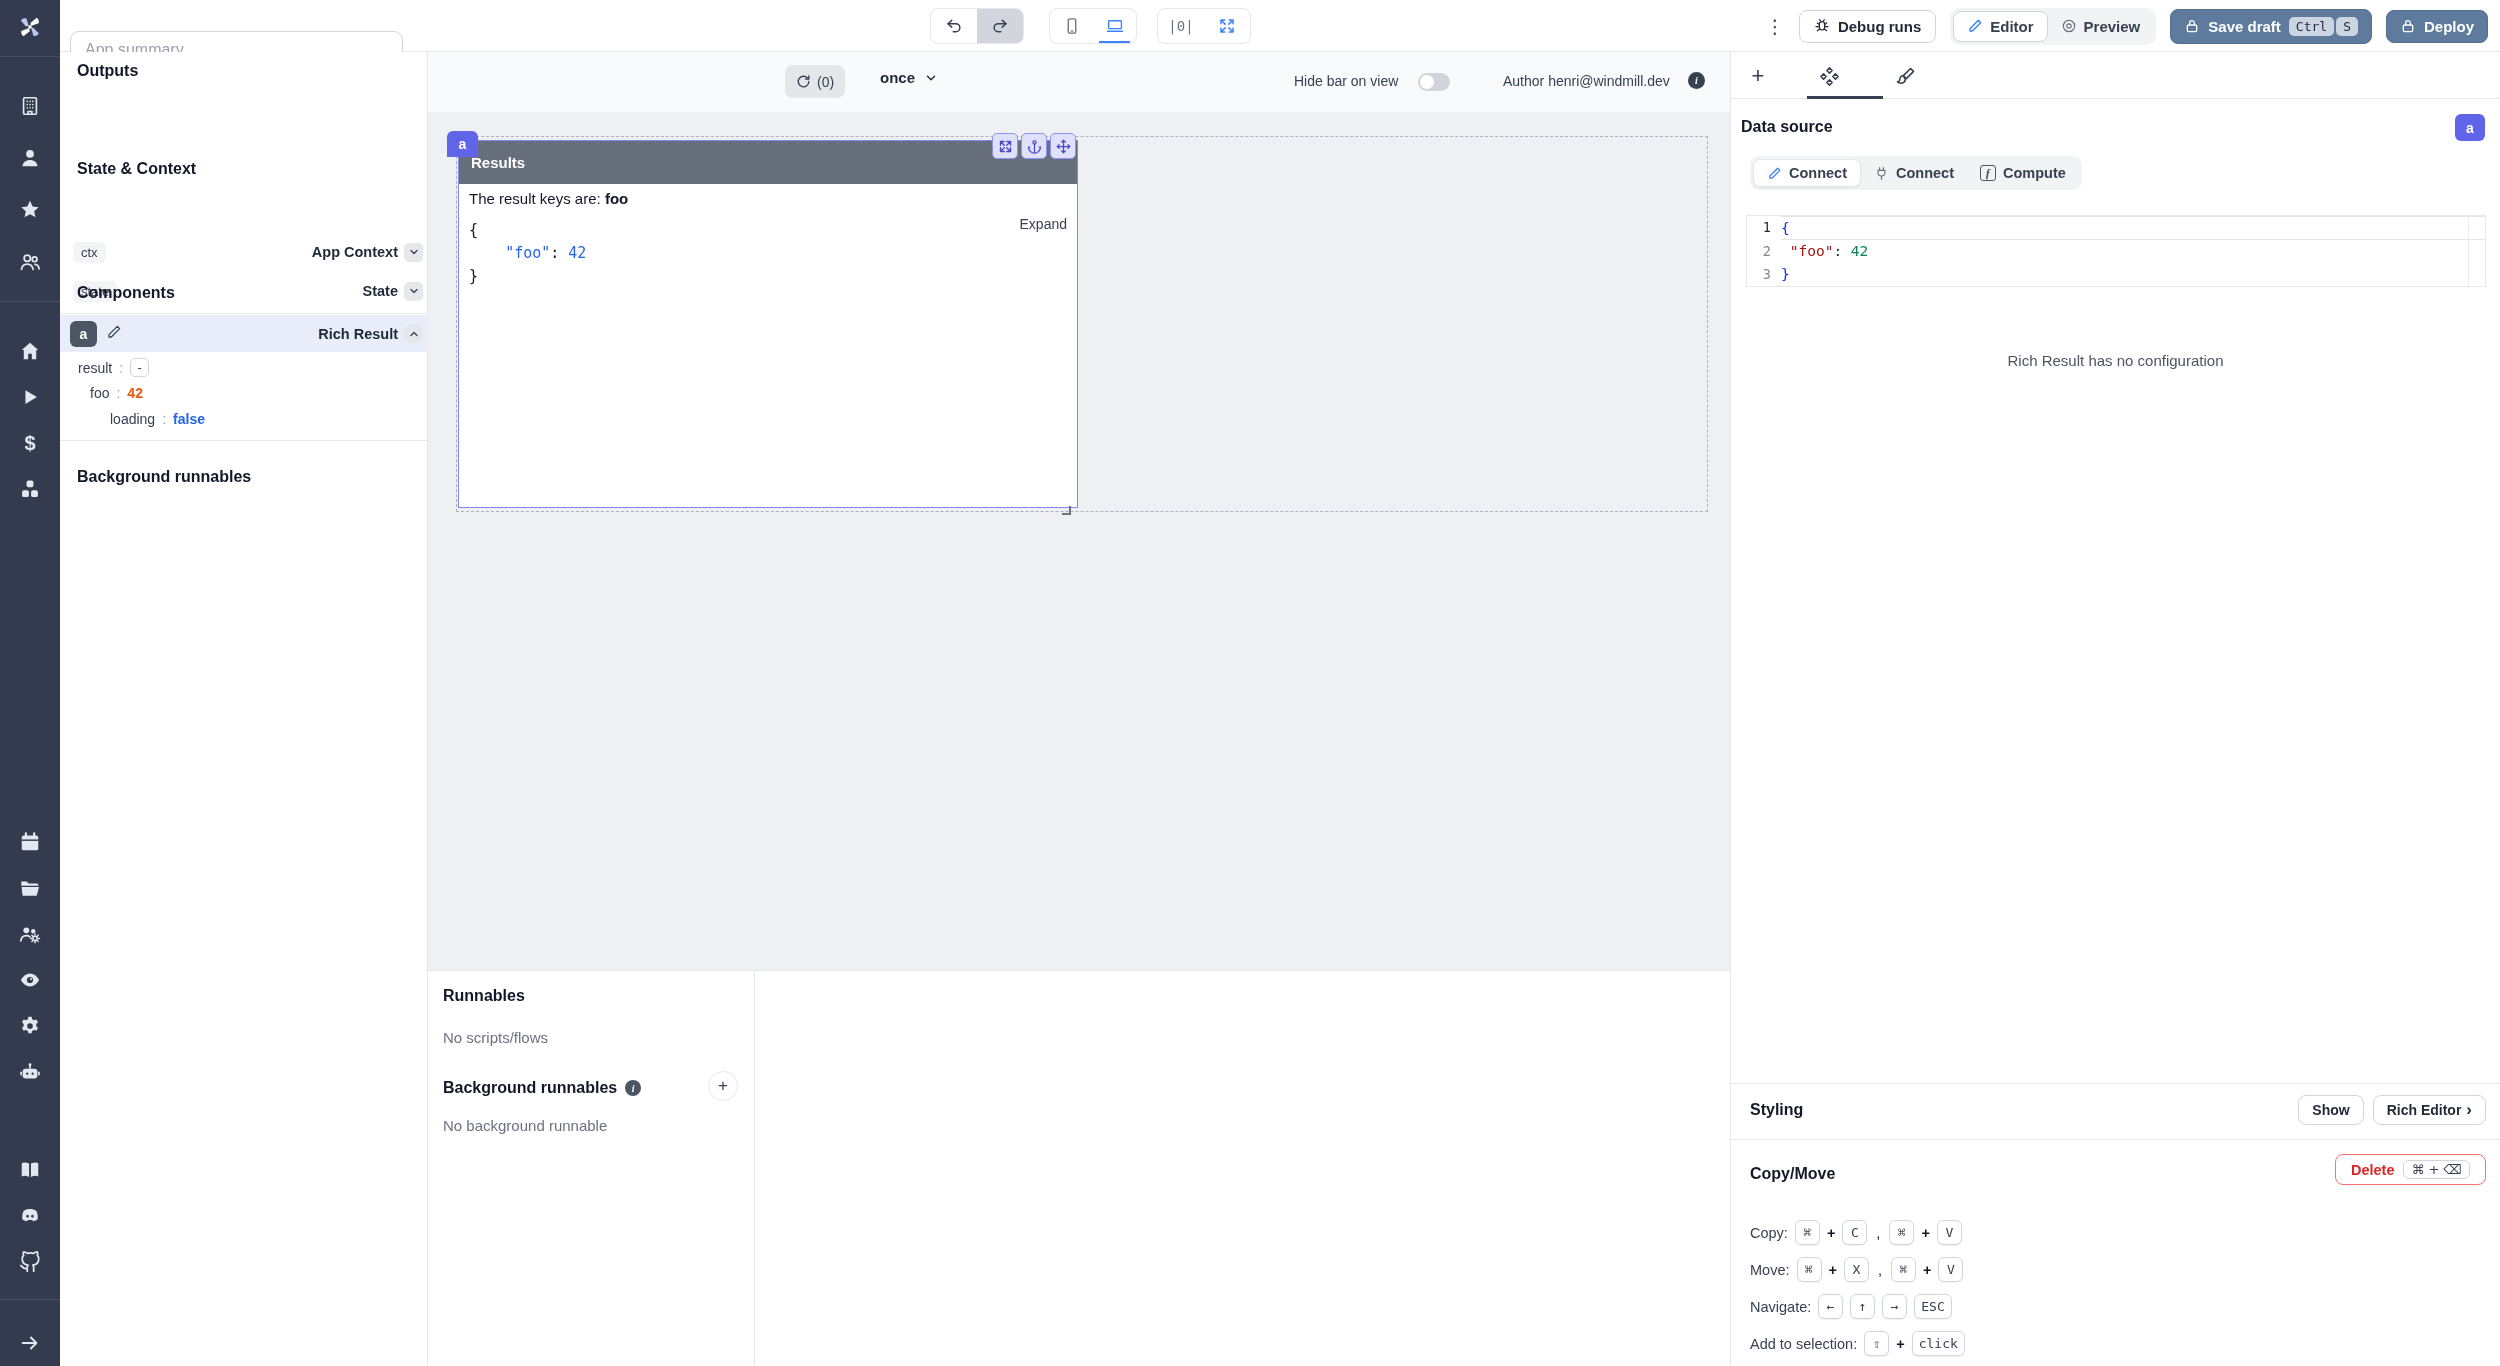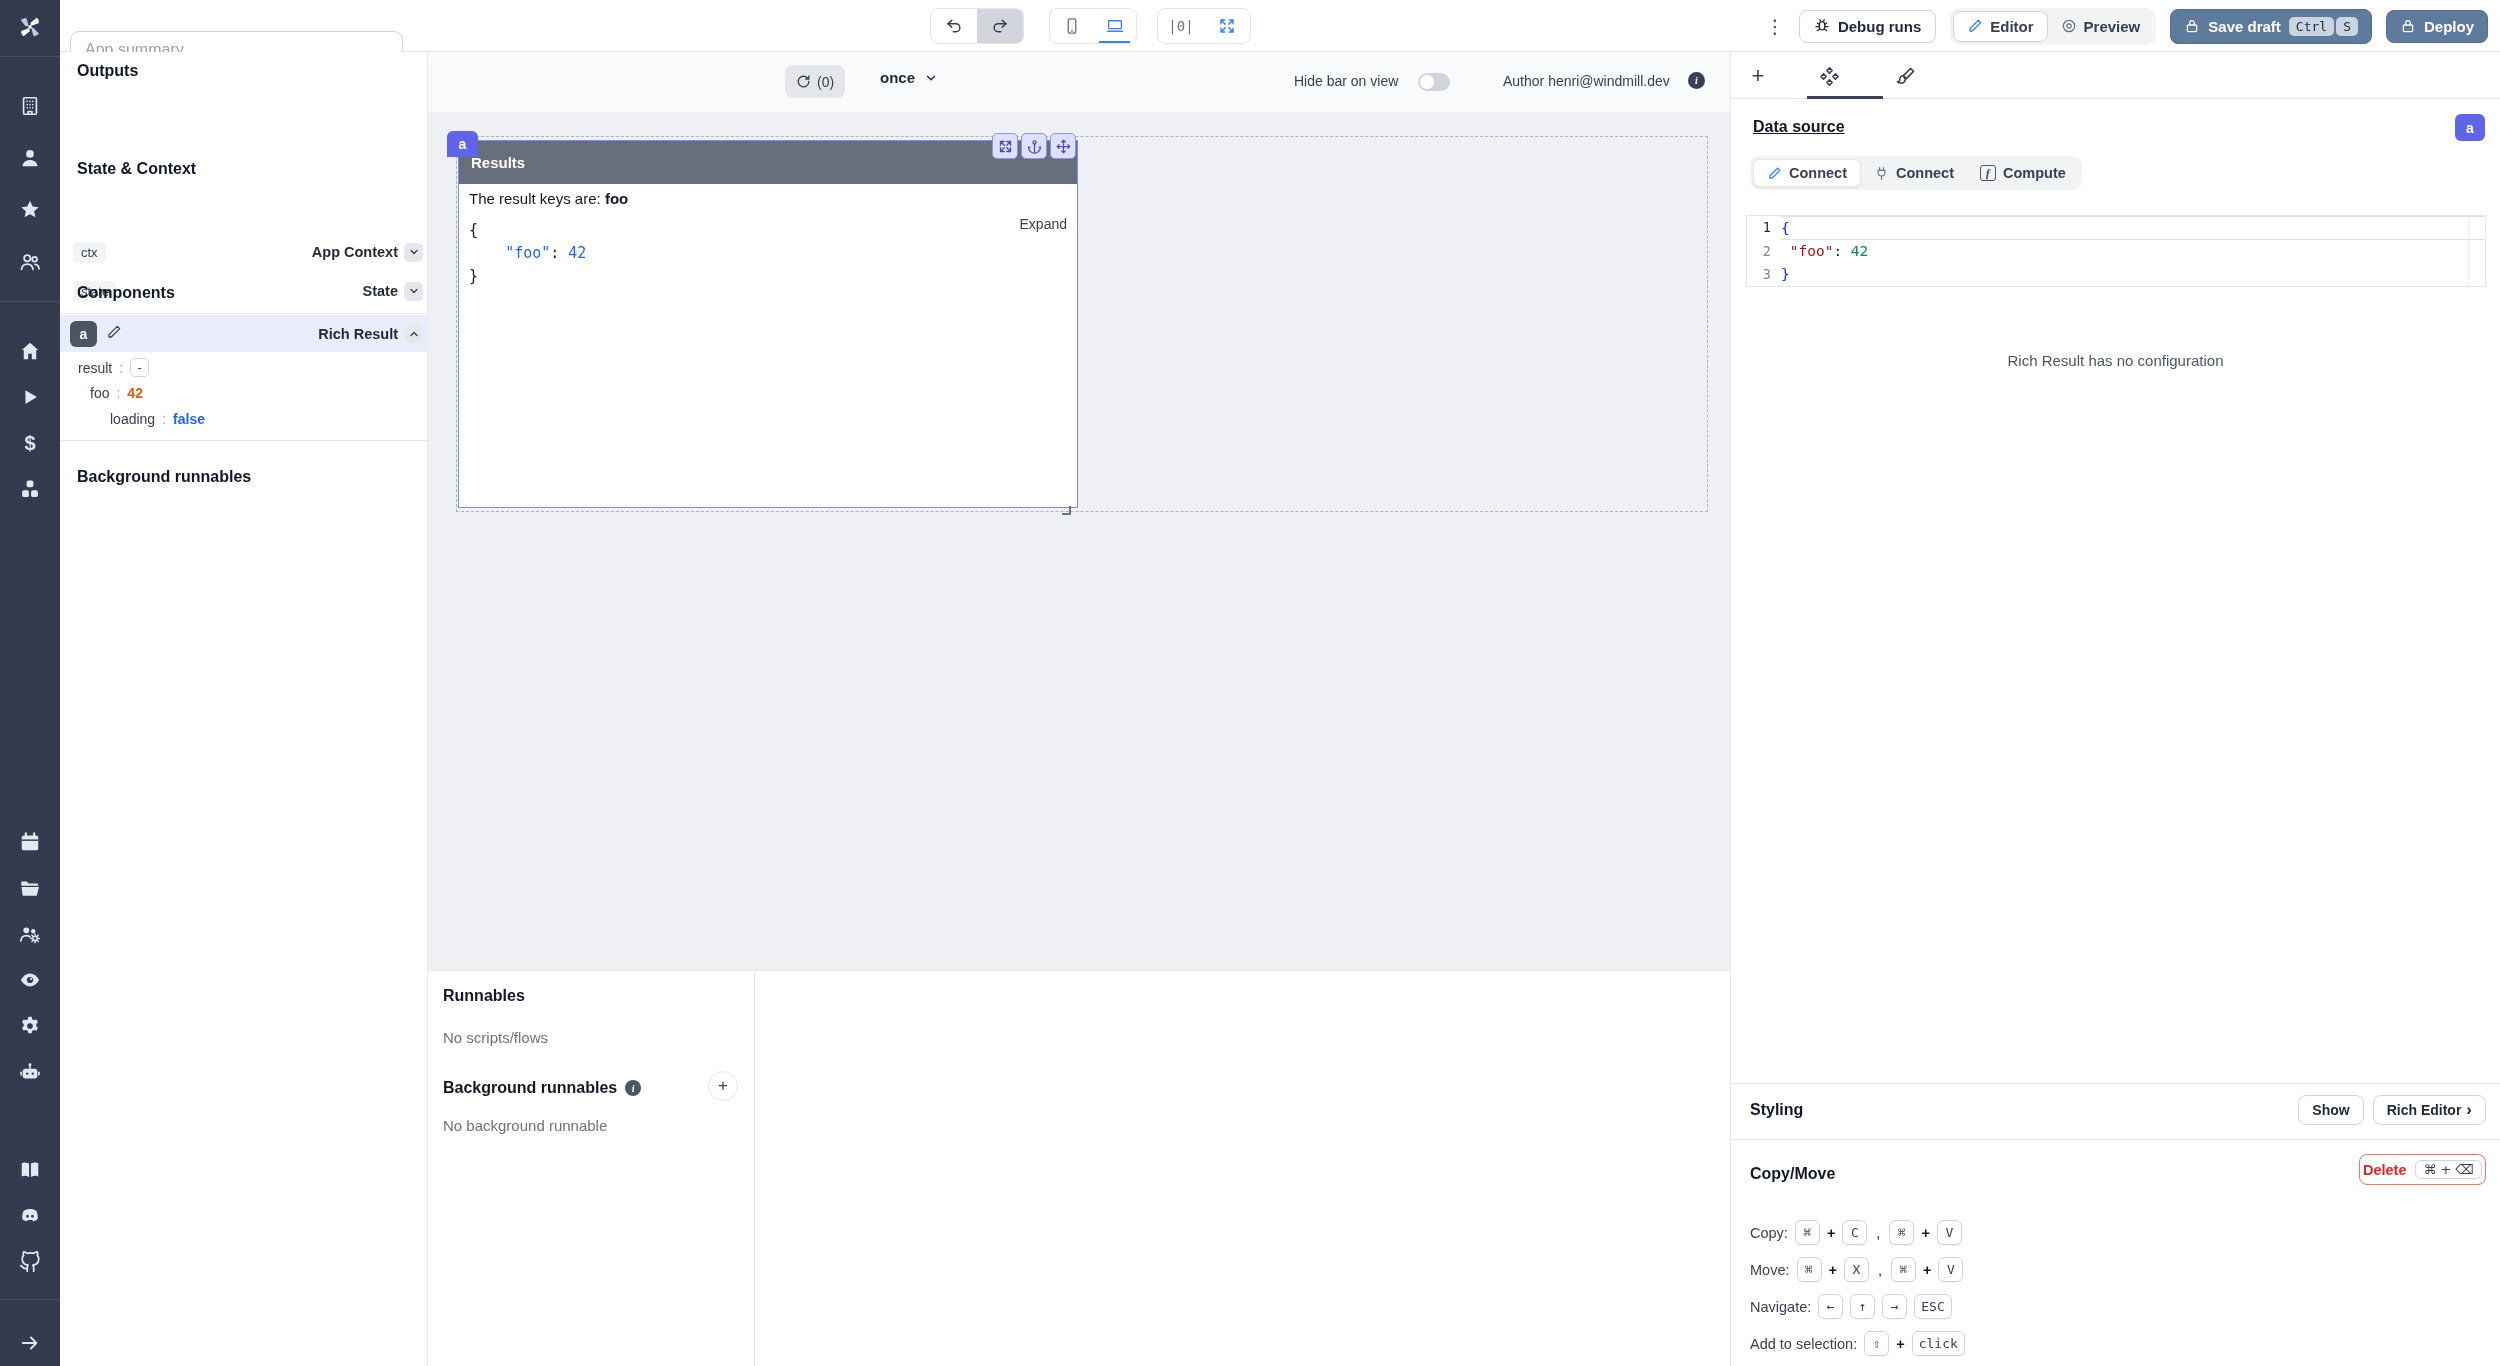--- a/index.html
+++ b/index.html
@@ -102,21 +102,21 @@
   .rn-bg-empty { position:absolute; left:15px; top:146px; font-size:15px; color:#6b7280; }
 
   
   .right-panel { position:absolute; left:1730px; top:52px; width:770px; height:1314px; background:#fff; border-left:1px solid #e5e7eb; }
   .rp-tabs { position:relative; height:47px; border-bottom:1px solid #e5e7eb; }
   .rp-tab { position:absolute; top:11px; width:26px; height:26px; display:flex; align-items:center; justify-content:center; color:#374151; cursor:pointer; }
   .rp-tab svg { width:21px; height:21px; }
   .rp-tab-plus { font-size:22px; font-weight:400; color:#374151; }
   .tab-underline { position:absolute; left:76px; bottom:-1px; width:76px; height:3px; background:#374151; }
   .rp-heading { font-size:16px; font-weight:700; color:#111827; }
-  .ds-title { position:absolute; left:22px; top:66px;text-decoration:underline; }
+  .ds-title { position:absolute; left:10px; top:66px; }
   .ds-badge { position:absolute; right:15px; top:62px; width:30px; height:27px; background:#6064e8; color:#fff; font-size:14px; font-weight:700; border-radius:6px; display:flex; align-items:center; justify-content:center; }
   .seg-modes { position:absolute; left:19px; top:104px; display:flex; background:#f1f3f5; border-radius:9px; padding:3px; align-items:center; }
   .mode { display:inline-flex; align-items:center; gap:7px; padding:5px 13px; border-radius:7px; font-size:14.5px; font-weight:600; color:#374151; cursor:pointer; }
   .mode svg { width:15px; height:15px; }
   .mode.active { background:#fff; border:1px solid #e5e7eb; box-shadow:0 1px 2px rgba(0,0,0,.07); }
   .mode.active svg { color:#3b82f6; }
   .fx-box { display:inline-flex; align-items:center; justify-content:center; width:16px; height:16px; border:1.4px solid #4b5563; border-radius:3px; font-family:"Liberation Serif",serif; font-style:italic; font-size:12px; color:#4b5563; }
 
   .code-editor { position:absolute; left:15px; top:163px; width:740px; height:72px; border:1px solid #e5e7eb; background:#fff; font-family:"DejaVu Sans Mono",monospace; font-size:14.5px; }
   .ce-row { display:flex; height:23.5px; line-height:23.5px; position:relative; }
@@ -129,21 +129,21 @@
   .tok-key { color:#a31515; }
   .tok-num { color:#098658; }
   .no-config { position:absolute; left:0; top:300px; width:100%; text-align:center; font-size:15px; color:#4b5563; }
 
   .styling-section { position:absolute; left:0; top:1031px; width:770px; height:56px; border-top:1px solid #e5e7eb; }
   .styling-title { position:absolute; left:19px; top:17px; }
   .styling-btns { position:absolute; right:15px; top:11px; display:flex; gap:9px; }
   .btn-small { background:#fff; border:1px solid #d1d5db; border-radius:8px; padding:6px 13px; font-size:14px; font-weight:600; color:#1f2937; cursor:pointer; display:inline-flex; align-items:center; gap:5px; }
   .copymove-section { position:absolute; left:0; top:1087px; width:770px; height:227px; border-top:1px solid #e5e7eb; }
   .cm-title { position:absolute; left:19px; top:25px; }
-  .delete-btn { position:absolute; right:15px; top:14px; display:flex; align-items:center; gap:9px; border:1px solid #f87171; border-radius:8px; padding:5px 3px; cursor:pointer; background:#fff; }
+  .delete-btn { position:absolute; right:15px; top:14px; display:flex; align-items:center; gap:9px; border:1px solid #f87171; border-radius:8px; padding:5px 15px; cursor:pointer; background:#fff; }
   .delete-label { color:#dc2626; font-size:14.5px; font-weight:700; }
   .delete-kbd { border:1px solid #d1d5db; border-radius:6px; padding:1px 7px; font-size:13px; color:#374151; font-family:"DejaVu Sans",sans-serif; }
   .sc-row { position:absolute; left:19px; display:flex; align-items:center; gap:7px; font-size:14.5px; color:#374151; }
   .kbd { display:inline-flex; align-items:center; justify-content:center; min-width:25px; height:25px; padding:0 6px; border:1px solid #d1d5db; border-radius:6px; background:#fff; font-family:"DejaVu Sans Mono",monospace; font-size:13px; color:#374151; box-shadow:0 1px 1px rgba(0,0,0,.05); }
   .sc-plus { font-weight:700; color:#111827; }
   .sc-comma { color:#111827; margin:0 2px; }
 </style>
 </head>
 <body>
 

